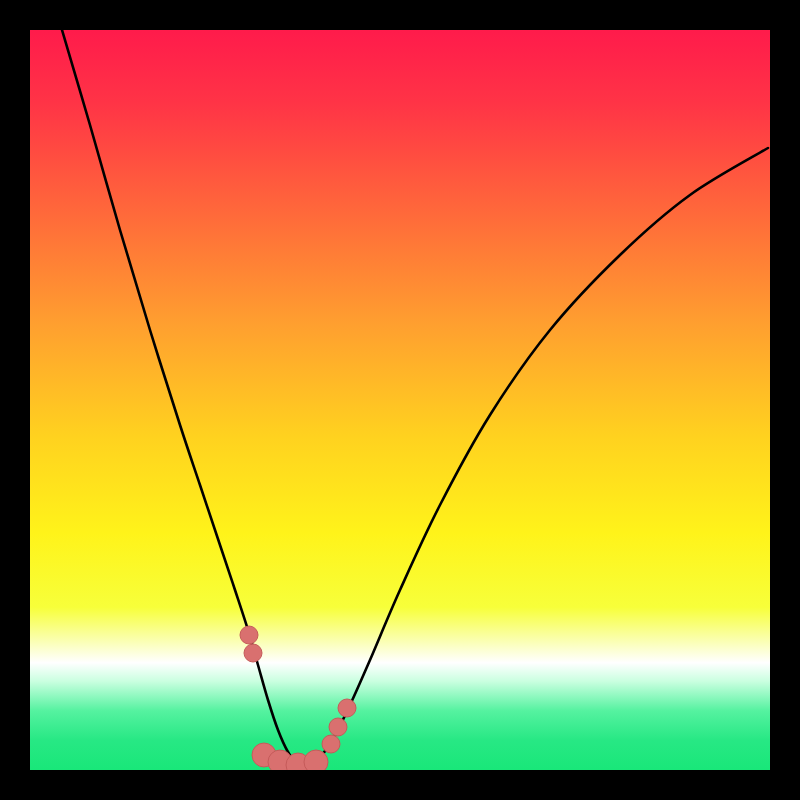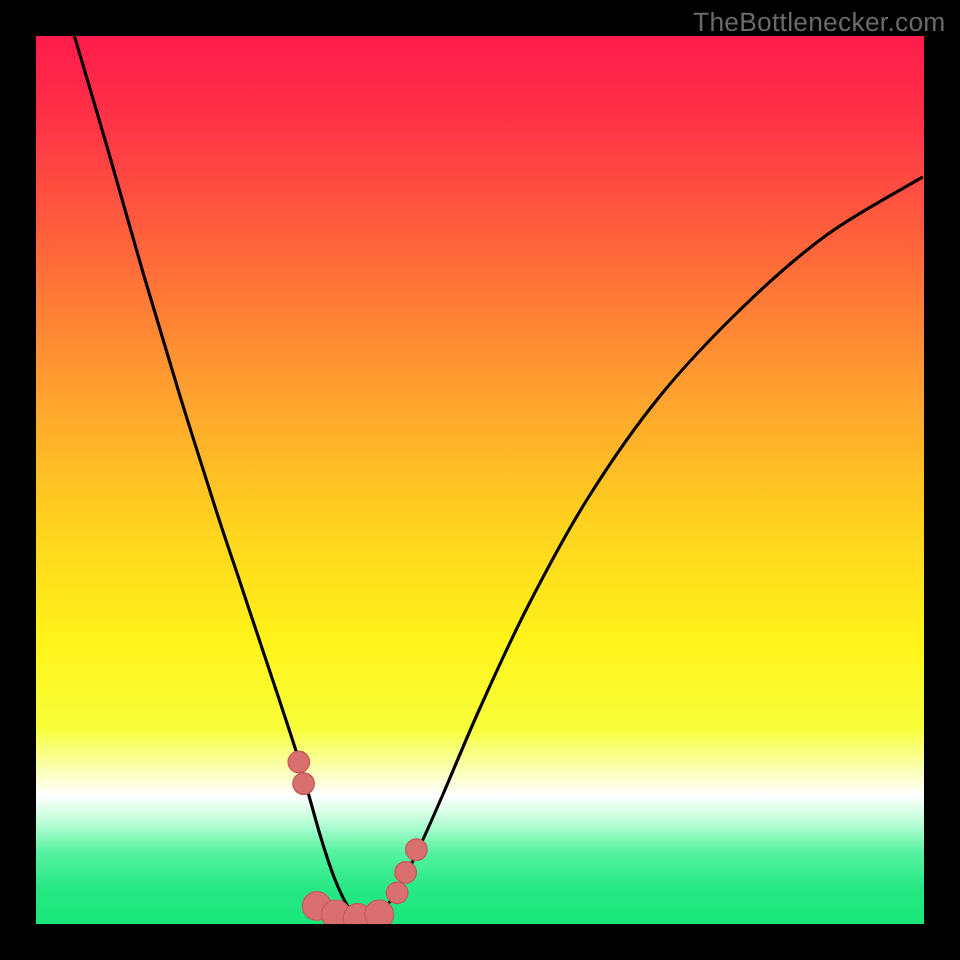--- a/index.html
+++ b/index.html
@@ -88,14 +88,13 @@
           <circle cx="250" cy="732" r="12" fill="#d9706f" stroke="#c55b5a" stroke-width="1"></circle>
           <circle cx="268" cy="735" r="12" fill="#d9706f" stroke="#c55b5a" stroke-width="1"></circle>
           <circle cx="286" cy="732" r="12" fill="#d9706f" stroke="#c55b5a" stroke-width="1"></circle>
           <circle cx="301" cy="714" r="9" fill="#d9706f" stroke="#c55b5a" stroke-width="1"></circle>
           <circle cx="308" cy="697" r="9" fill="#d9706f" stroke="#c55b5a" stroke-width="1"></circle>
           <circle cx="317" cy="678" r="9" fill="#d9706f" stroke="#c55b5a" stroke-width="1"></circle>
         </g>
     </svg>
   </div>
 
-  <div class="watermark">TheBottlenecker.com</div>
 </div>
 
 </body></html>

